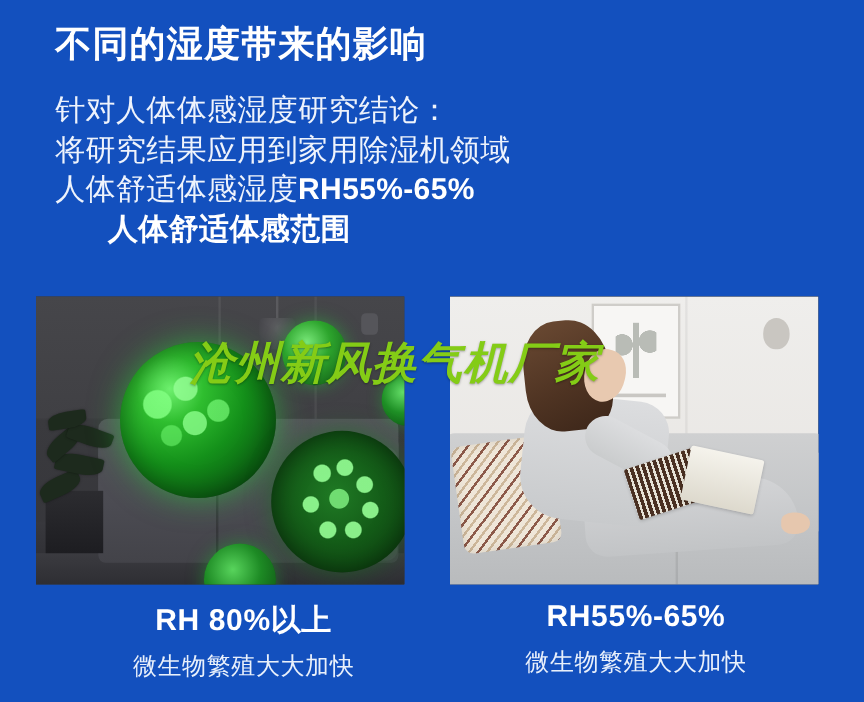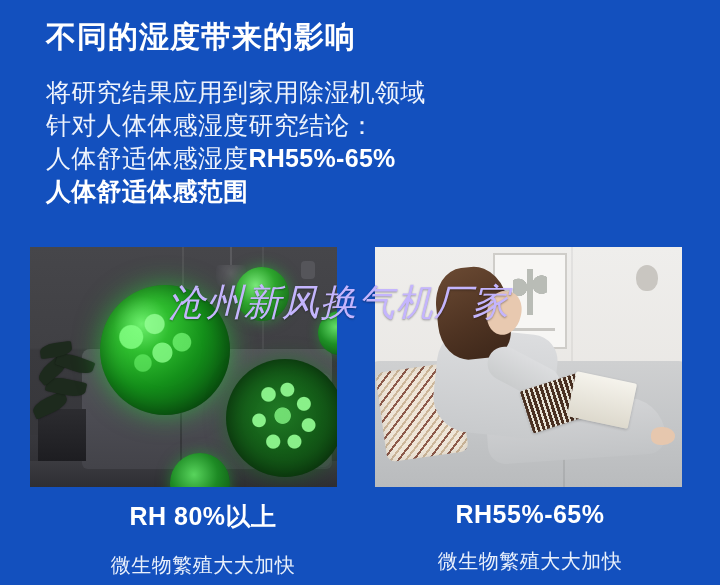--- a/index.html
+++ b/index.html
@@ -18,21 +18,21 @@
   .intro {
     position: absolute; left: 46px; top: 76px;
     width: 440px;
     color: #eef3fc;
     font-size: 25px;
     line-height: 33px;
     letter-spacing: 0.3px;
   }
   .intro .ln { white-space: nowrap; display: block; }
   .intro .b { font-weight: bold; color: #ffffff; }
-  .intro .ln-strong { font-weight: bold; color: #ffffff; }
+  .intro .ln-strong { font-weight: bold; color: #ffffff; margin-left: 44px; }
 
   
   .photo-row { position: absolute; left: 0; top: 243px; width: 720px; height: 248px; }
 
   .photo {
     position: absolute; top: 4px; height: 240px;
     overflow: hidden; background: #3a3a3c;
   }
   .photo-left  { left: 30px;  width: 307px; }
   .photo-right { left: 375px; width: 307px; }
@@ -250,47 +250,47 @@
     transform: rotate(12deg); border-radius: 2px;
     box-shadow: 0 1px 3px rgba(0,0,0,0.2);
   }
   .br-foot {
     position: absolute; left: 276px; bottom: 42px; width: 24px; height: 18px;
     background: #e6c7ae; border-radius: 40% 50% 50% 40%;
   }
 
   
   .watermark {
-    position: absolute; left: 168px; top: 278px;
-    font-size: 37px; font-weight: normal; font-style: italic;
-    color: #c4b5fd; letter-spacing: 1px; white-space: nowrap;
+    position: absolute; left: 158px; top: 278px;
+    font-size: 37px; font-weight: bold; font-style: italic;
+    color: #84cc16; letter-spacing: 1px; white-space: nowrap;
     text-shadow: 0 1px 2px rgba(0,0,0,0.35);
     pointer-events: none;
   }
 
   
   .captions { position: absolute; left: 0; top: 500px; width: 720px; }
   .cap { position: absolute; top: 0; text-align: center; }
   .cap-left  { left: 58px;  width: 290px; }
   .cap-right { left: 385px; width: 290px; }
   .cap-title {
     font-size: 25px; font-weight: bold; color: #ffffff; letter-spacing: 0.5px;
   }
   .cap-sub {
-    margin-top: 19px; font-size: 20px; color: #e9f0fb; letter-spacing: 0.5px;
+    margin-top: 9px; font-size: 20px; color: #e9f0fb; letter-spacing: 0.5px;
   }
 </style>
 </head>
 <body>
 
 <div class="page-title">不同的湿度带来的影响</div>
 
 <div class="intro">
+  <span class="ln">针对人体体感湿度研究结论：</span>
   <span class="ln">将研究结果应用到家用除湿机领域</span>
-  <span class="ln">针对人体体感湿度研究结论：</span>
   <span class="ln"><span>人体舒适体感湿度</span><span class="b">RH55%-65%</span></span>
   <span class="ln ln-strong">人体舒适体感范围</span>
 </div>
 
 <div class="photo-row">
 
   <div class="photo photo-left">
     <div class="lr-wall"></div>
     <div class="lr-wall-seam"></div>
     <div class="lr-wall-seam2"></div>

